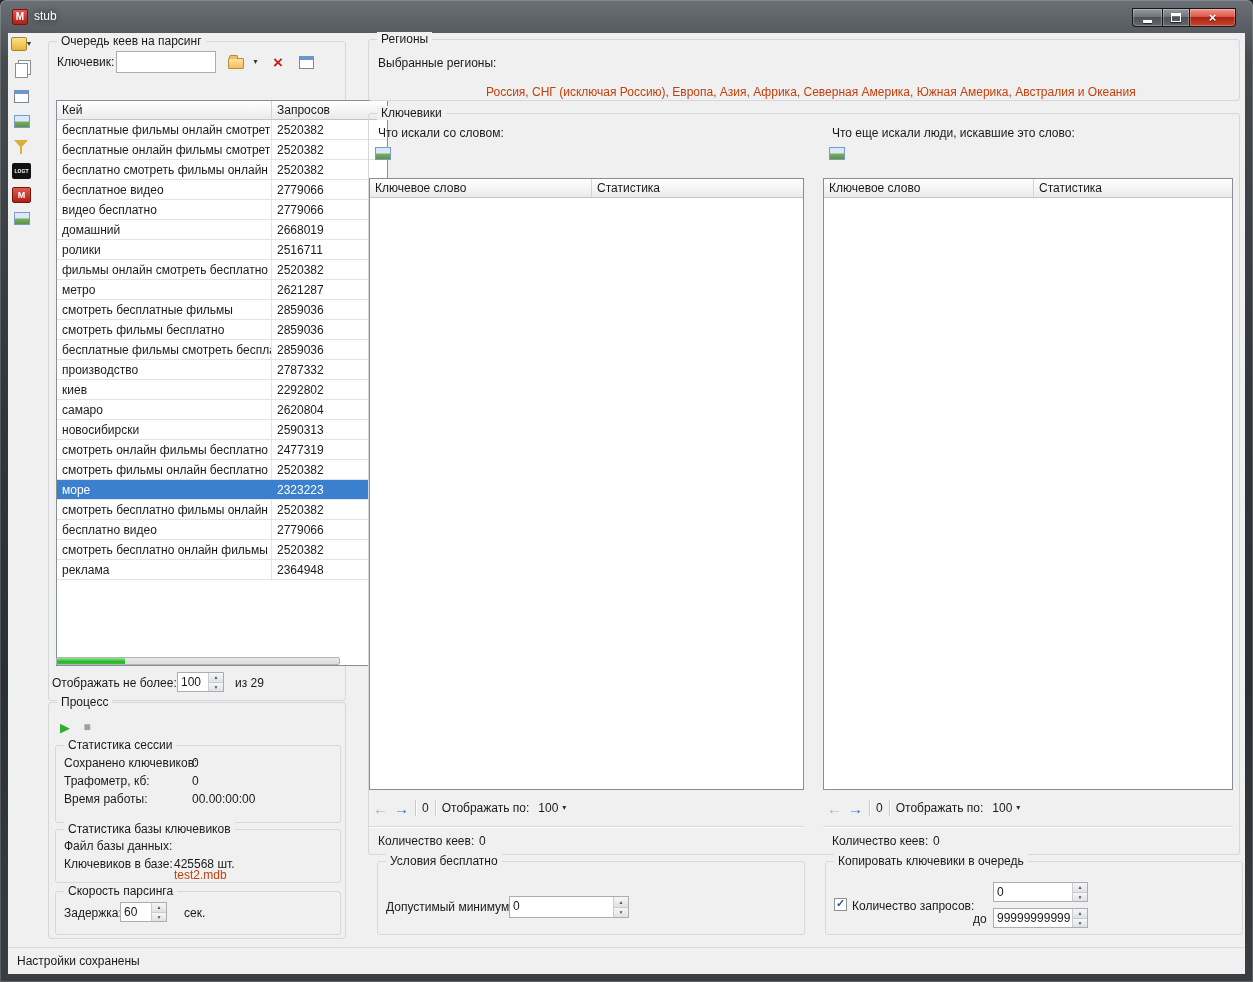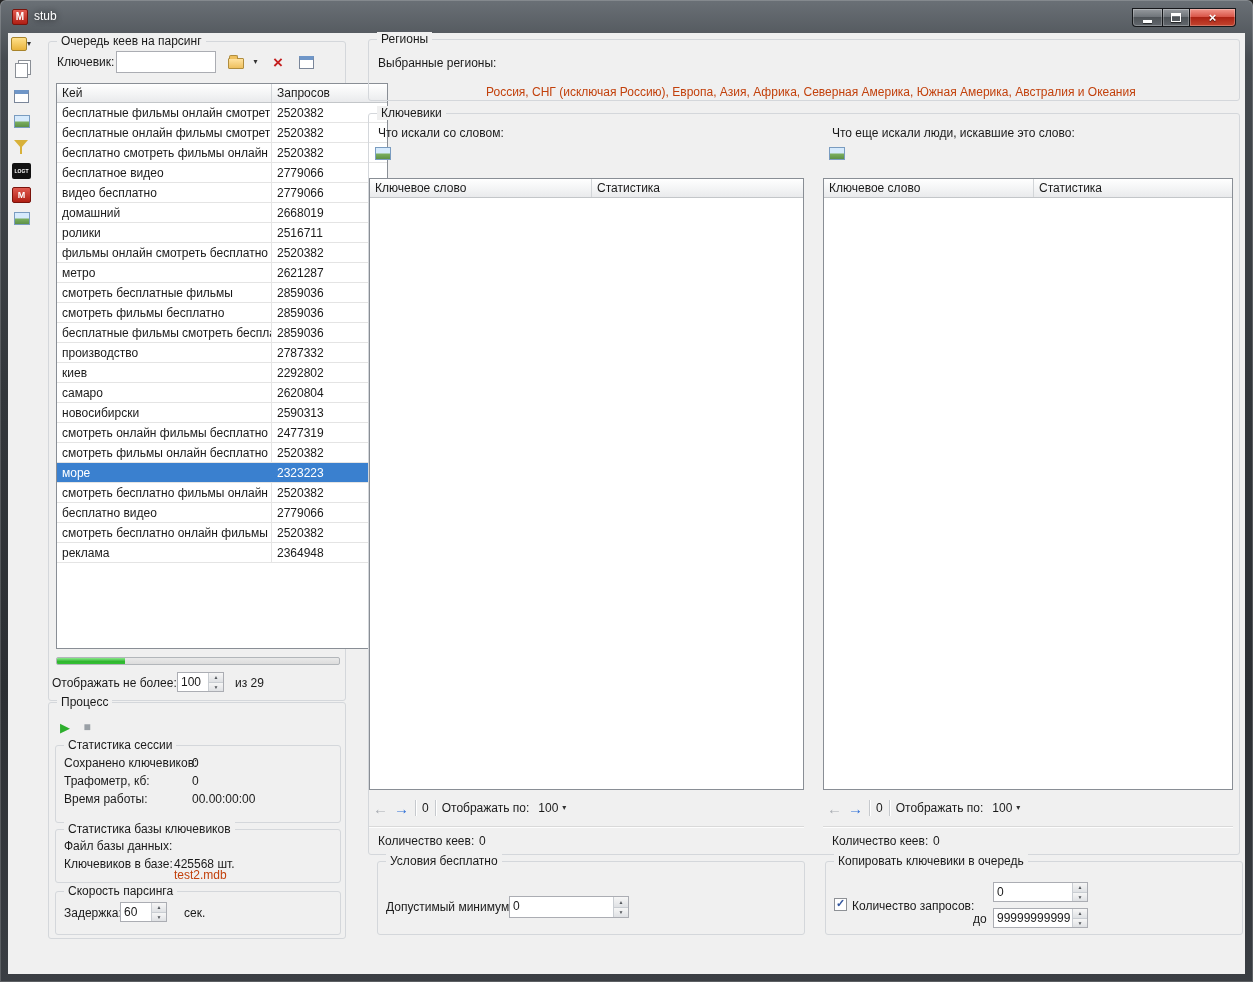--- a/index.html
+++ b/index.html
@@ -143,21 +143,21 @@
       <div class="btn-flat" style="left:200px;top:9px;width:13px;height:22px;">
           <span class="caret">▾</span>
         </div>
       <div class="btn-flat" style="left:218px;top:9px;width:22px;height:22px;">
           <span class="ic-x">×</span>
         </div>
       <div class="btn-flat" style="left:246px;top:9px;width:22px;height:22px;">
           <span class="ic-export"></span>
         </div>
 
-      <div class="tbl" style="left:7px;top:41px;width:332px;height:566px;">
+      <div class="tbl" style="left:7px;top:58px;width:332px;height:566px;">
         <div class="tbl-head">
           <div class="th" style="width:215px;">Кей</div>
           <div class="th" style="flex:1;border-right:none;">Запросов</div>
         </div>
         <div>
 
             <div class="trow">
               <div class="td td-key">бесплатные фильмы онлайн смотреть...</div>
               <div class="td td-count">2520382</div>
             </div>
@@ -425,15 +425,18 @@
       <span class="label" style="left:147px;top:50px;">до</span>
       <div class="spinner" style="left:167px;top:46px;width:95px;">
         <span class="spin-val">99999999999</span>
         <span class="spin-btns">
             <span class="sbtn">▲</span>
             <span class="sbtn">▼</span>
           </span>
       </div>
     </div>
 
+    <div class="statusbar">
+      <span>Настройки сохранены</span>
+    </div>
 
   </div>
 </div>
 
 </body></html>

